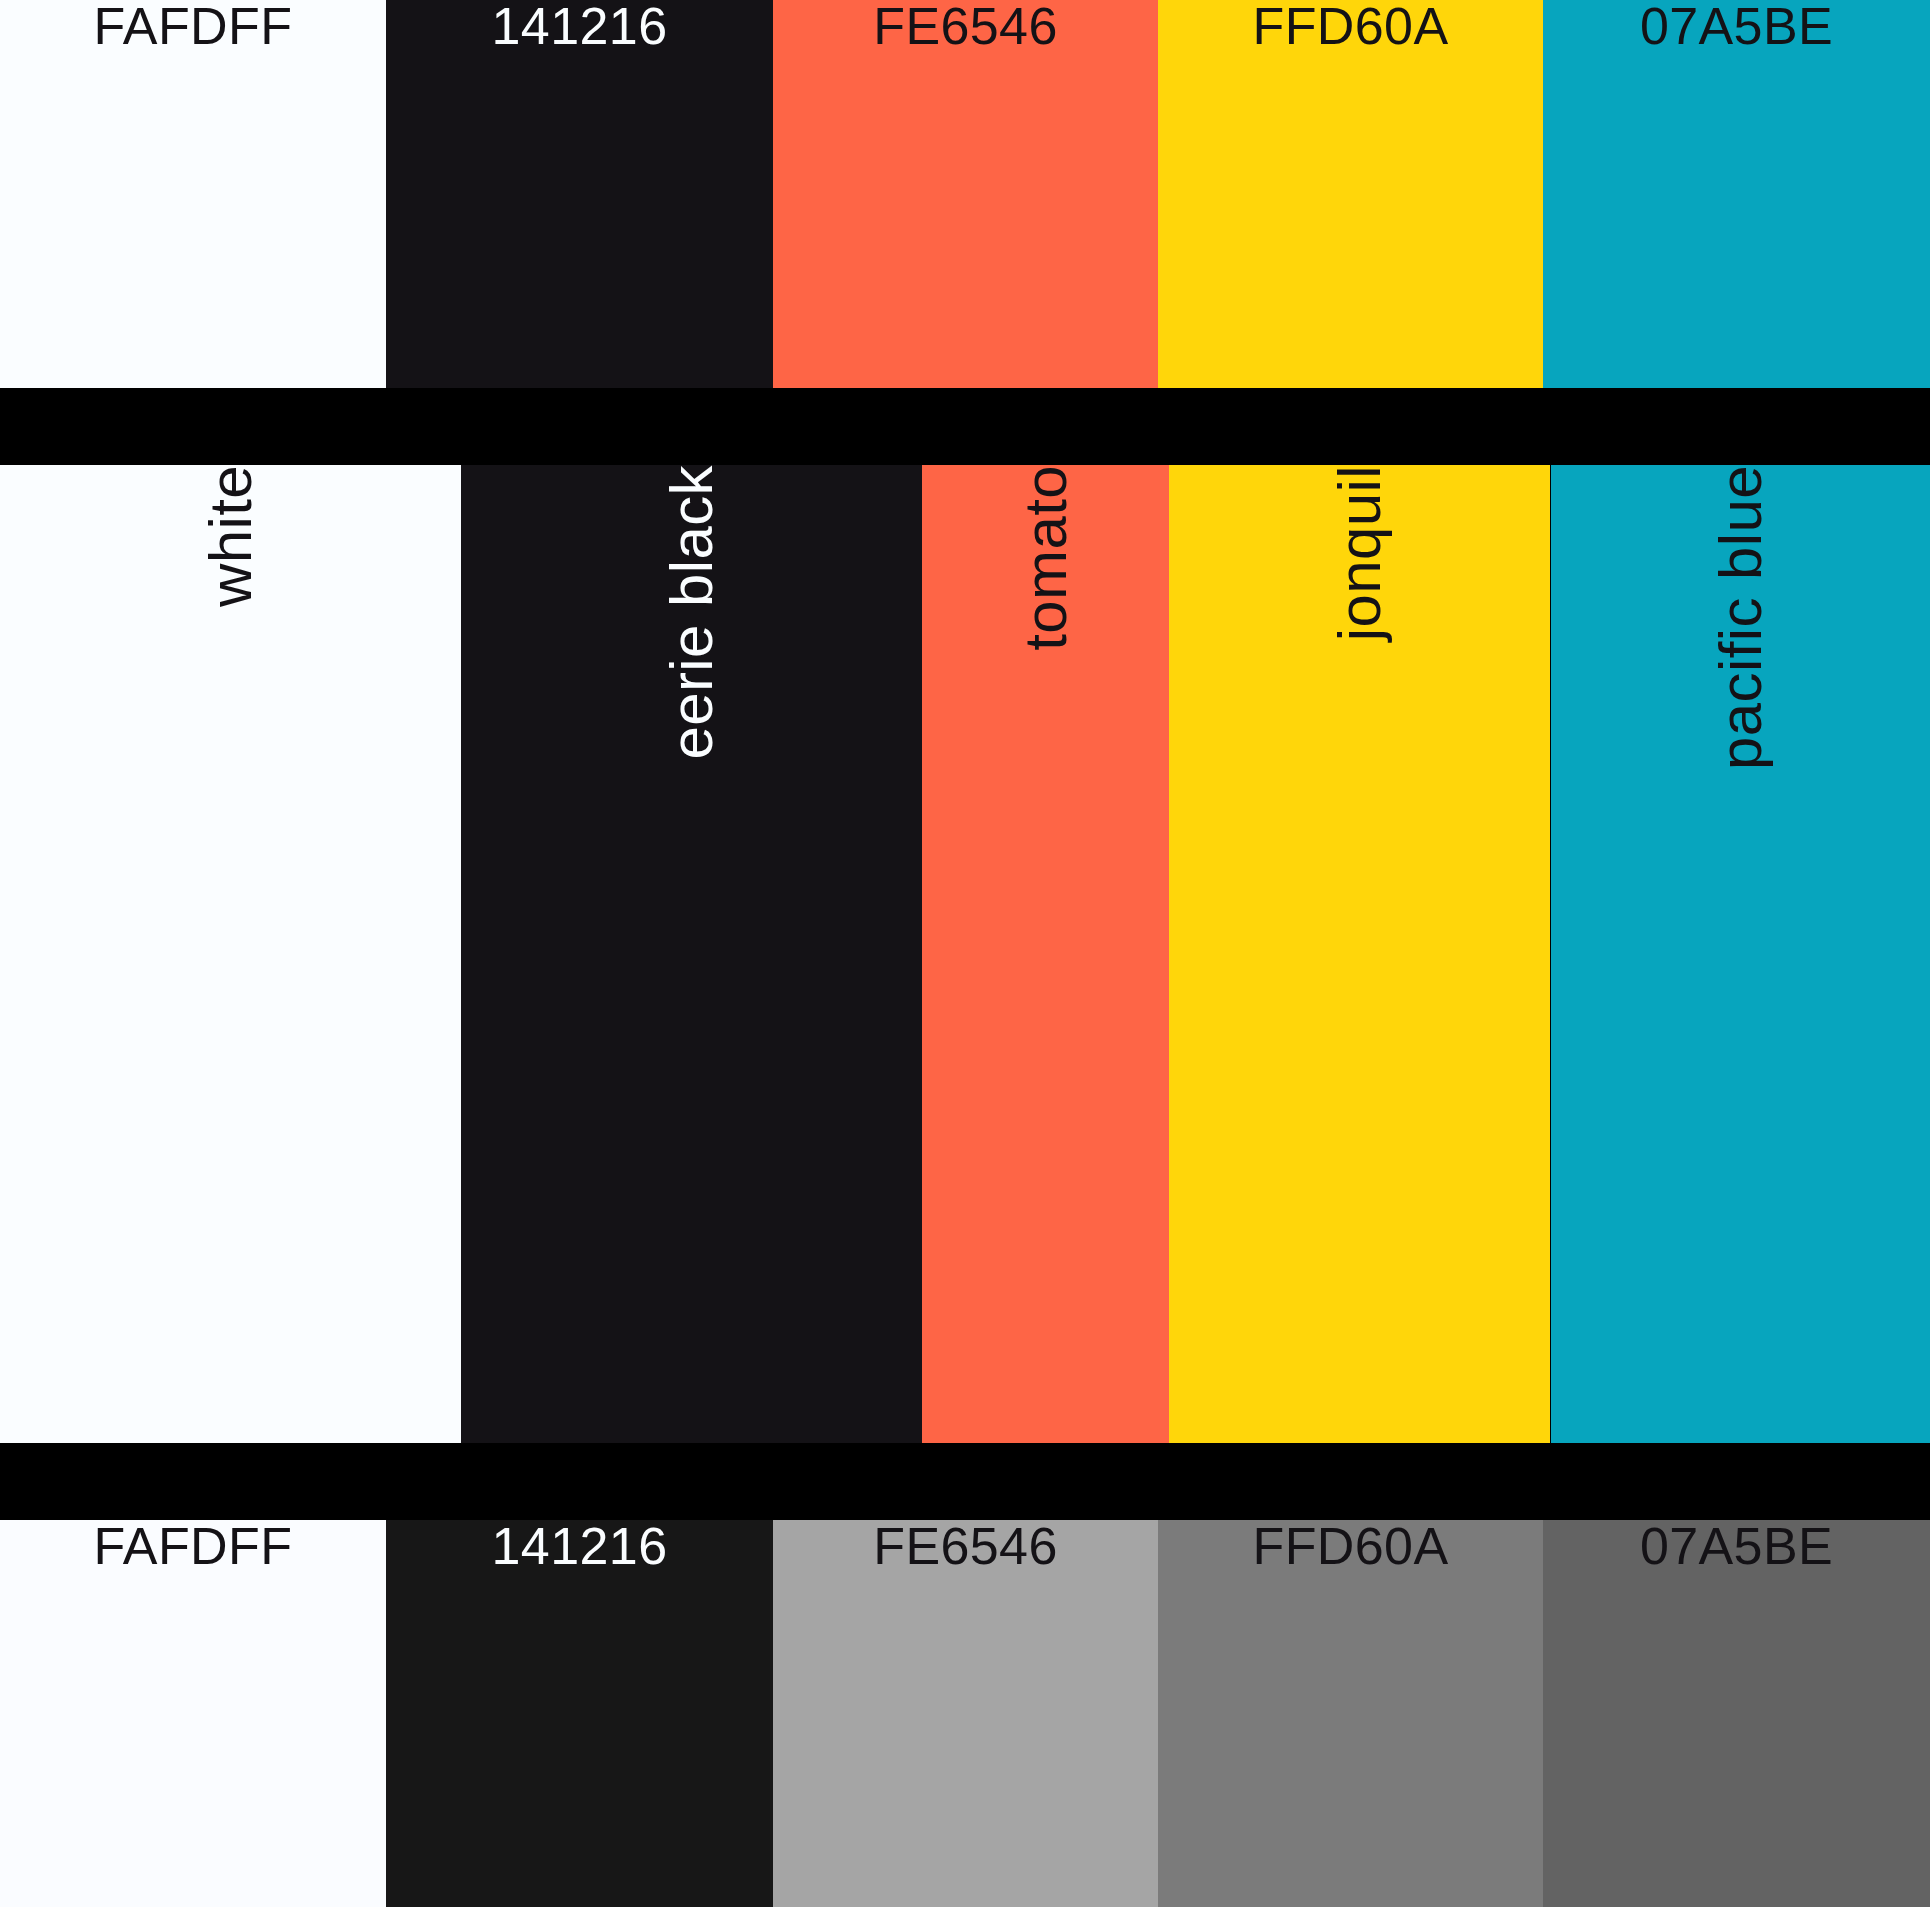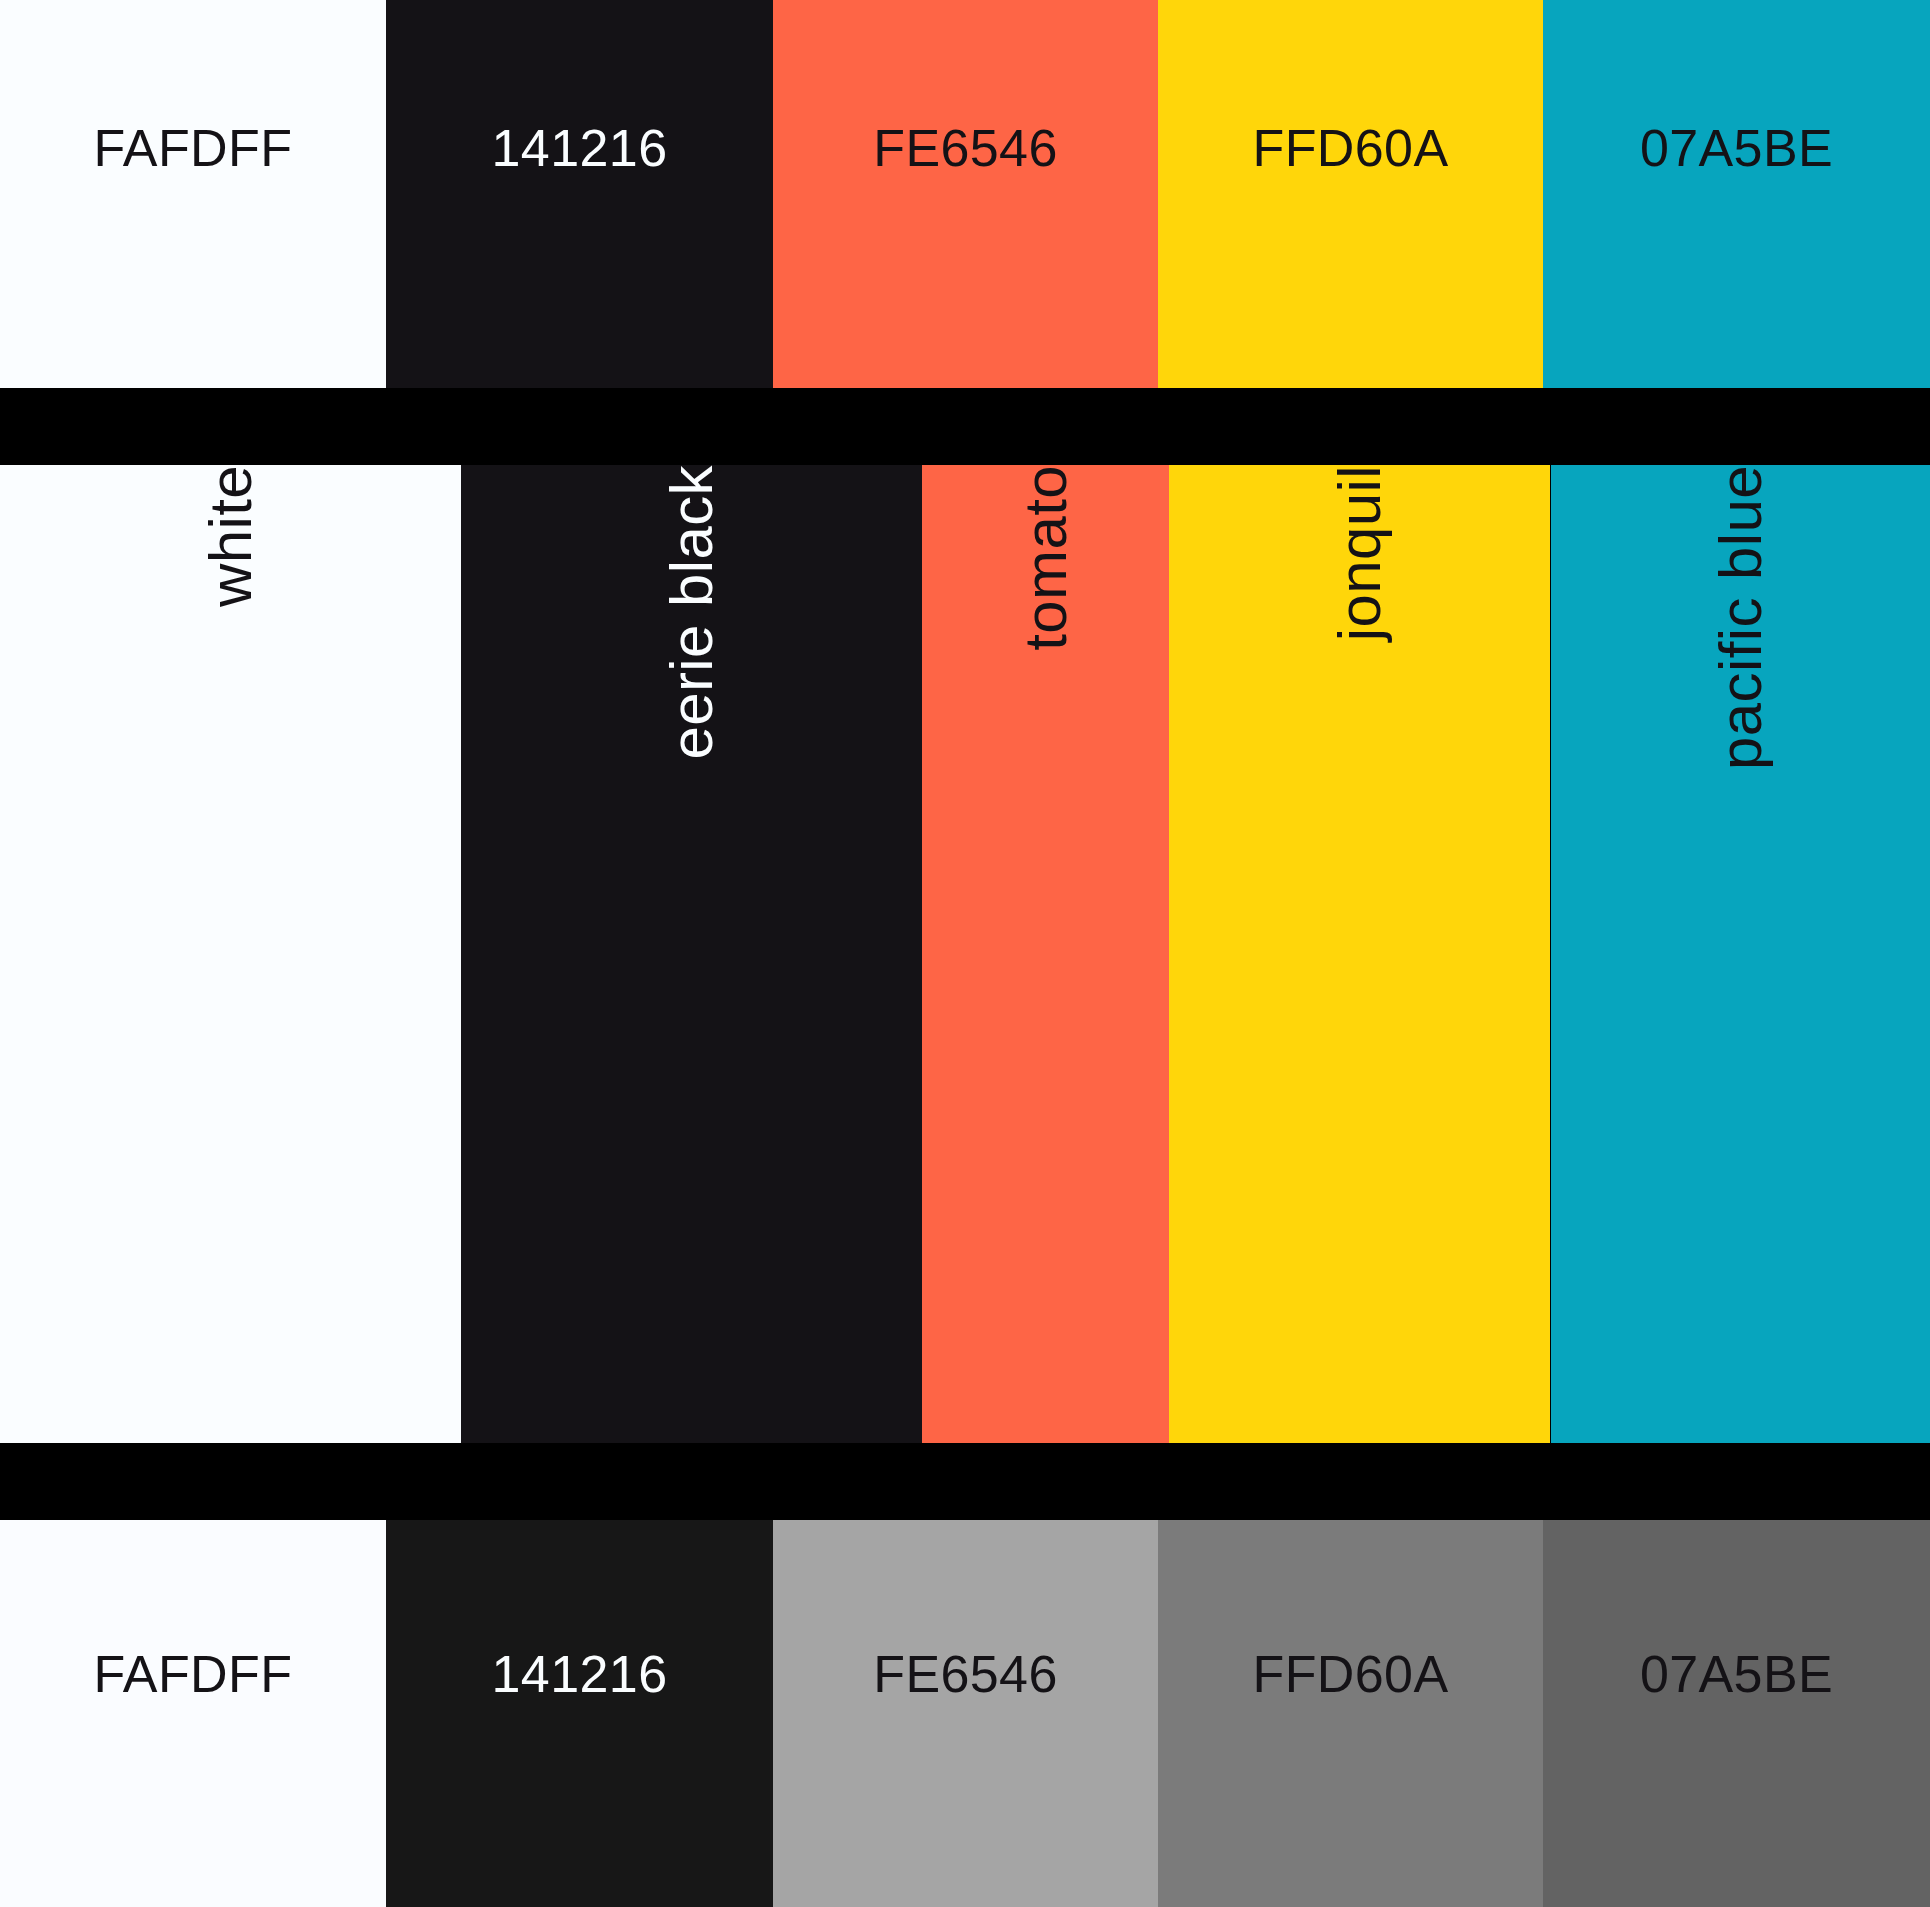--- a/index.html
+++ b/index.html
@@ -34,21 +34,21 @@
     top: 0;
     bottom: 0;
     display: flex;
     align-items: center;
     justify-content: center;
     box-sizing: border-box;
   }
 
   
   .hex-band .swatch {
-    align-items: center;
+    align-items: flex-start;
     justify-content: center;
   }
   .hex-label {
     font-size: 52px;
     letter-spacing: 0.4px;
     font-weight: 400;
     line-height: 1;
     white-space: nowrap;
   }
 

